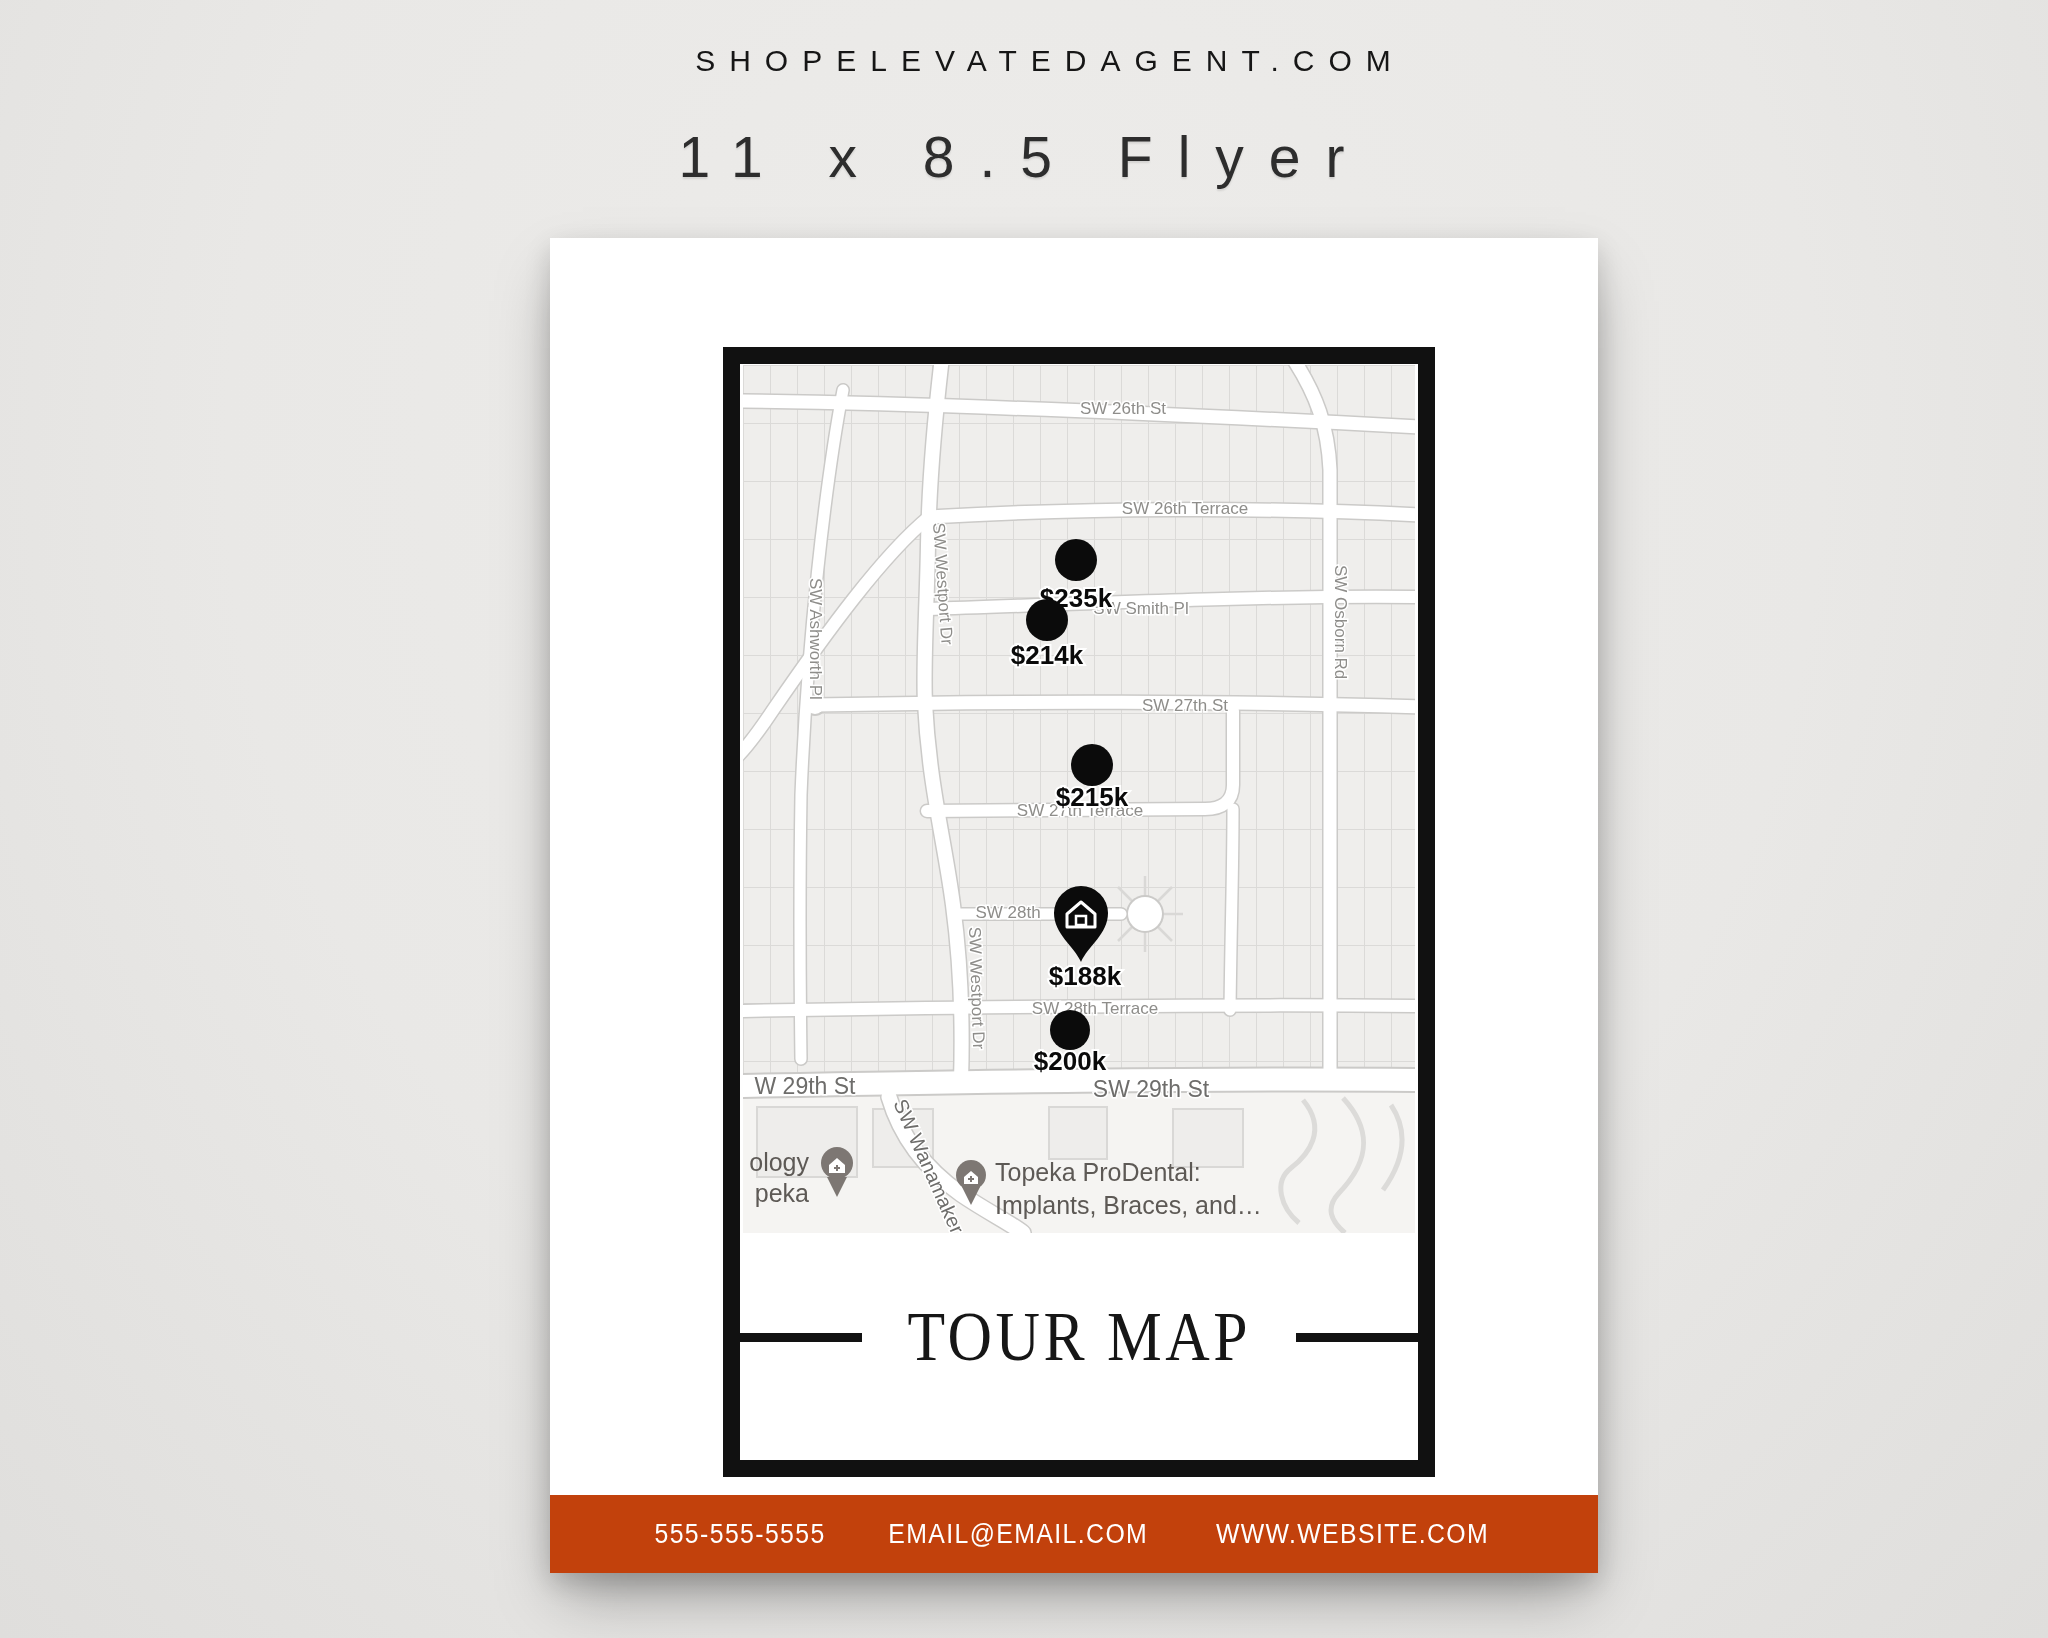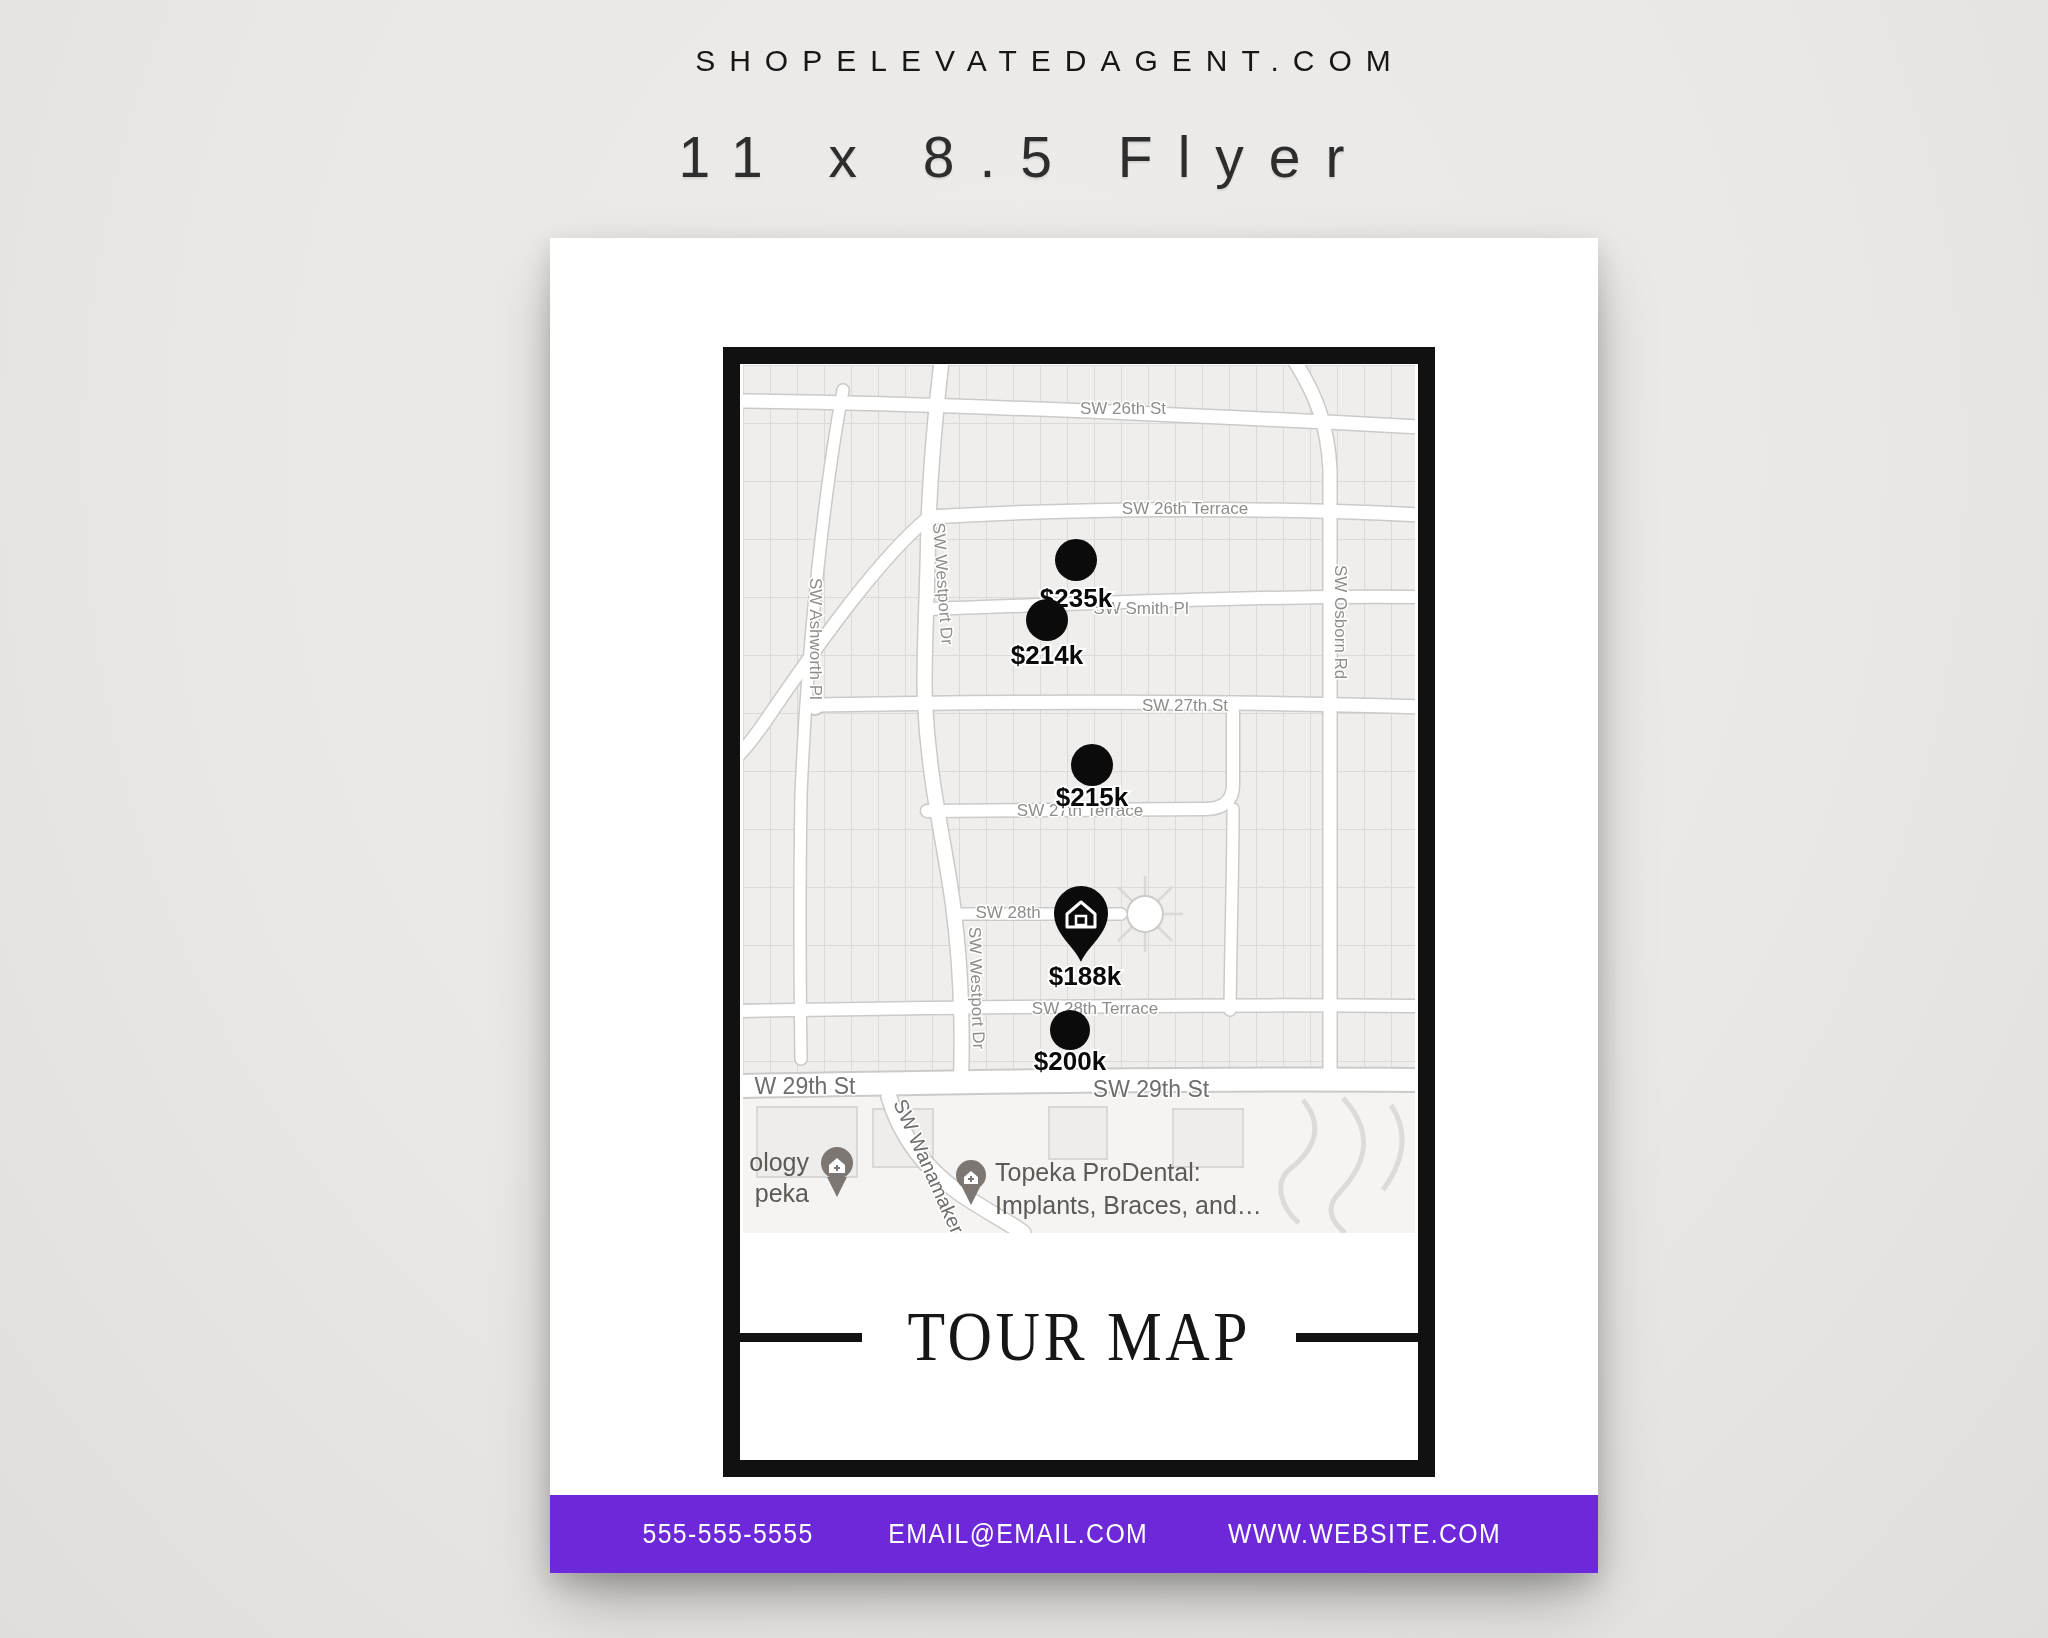--- a/index.html
+++ b/index.html
@@ -14,22 +14,22 @@
   .flyer{position:absolute;left:550px;top:238px;width:1048px;height:1335px;background:#ffffff;
          box-shadow:0 30px 60px -12px rgba(0,0,0,0.35), 0 10px 24px rgba(0,0,0,0.15);text-align:right;}
   .frame{position:absolute;left:173px;top:109px;width:712px;height:1130px;
          border:17px solid #111111;background:#ffffff;box-sizing:border-box;}
   .mapsvg{position:absolute;left:3px;top:1px;display:block;}
   .tourrow{position:absolute;left:0;top:933px;width:100%;display:flex;align-items:center;
            justify-content:center;gap:22px;}
   .dash{width:122px;height:9px;background:#121212;}
   .tourtitle{font-family:"Liberation Serif",serif;font-size:70px;letter-spacing:4px;color:#161616;
              white-space:nowrap;display:inline-block;transform:scaleX(0.88);}
-  .bar{position:absolute;left:0;bottom:0;width:100%;height:78px;background:#6d28d9;
-       display:flex;align-items:center;justify-content:center;gap:56px;}
+  .bar{position:absolute;left:0;bottom:0;width:100%;height:78px;background:#c2410c;
+       display:flex;align-items:center;justify-content:center;gap:44px;}
   .bar span{color:#ffffff;font-size:27px;letter-spacing:1.5px;display:inline-block;
             transform:scaleX(0.92);white-space:nowrap;}
   svg text{font-family:"Liberation Sans",sans-serif;}
   .st{font-size:17px;fill:#8e8d8a;paint-order:stroke;stroke:#ffffff;stroke-width:3px;}
   .stmaj{font-size:23px;fill:#6e6d6b;paint-order:stroke;stroke:#ffffff;stroke-width:3px;}
   .price{font-size:26px;font-weight:700;fill:#0a0a0a;paint-order:stroke;stroke:#ffffff;
          stroke-width:4px;text-anchor:middle;}
   .poi{font-size:25px;fill:#5d5955;}
   .rcase{stroke:#cbcac8;fill:none;stroke-linecap:round;}
   .rfill{stroke:#ffffff;fill:none;stroke-linecap:round;}

